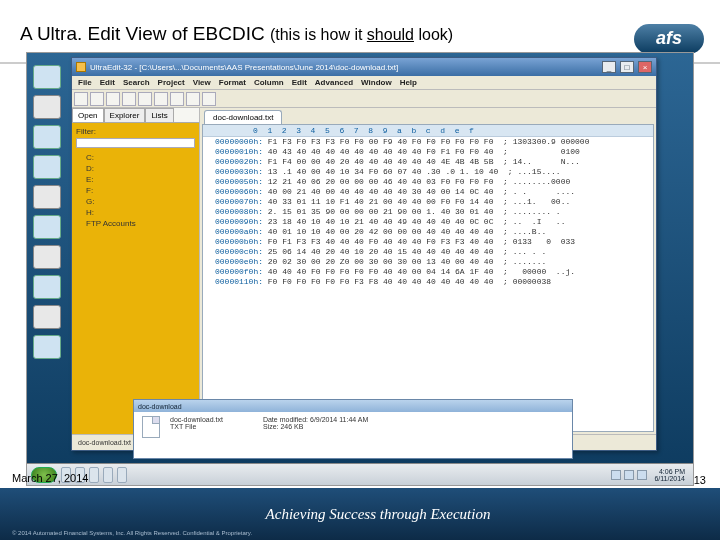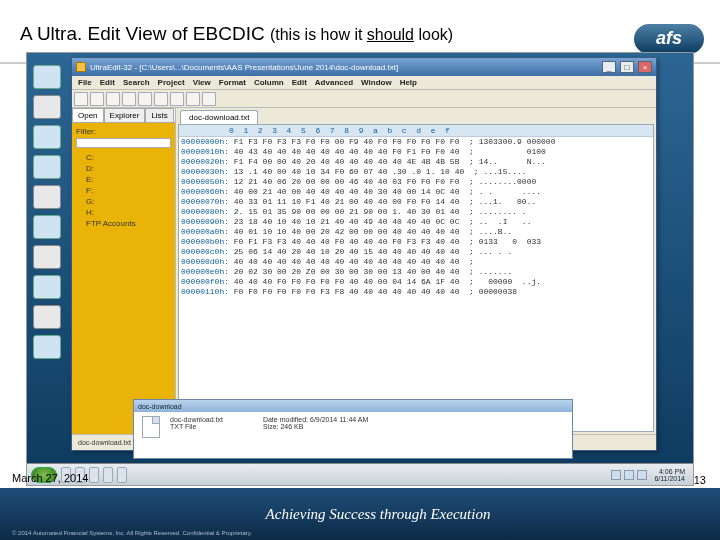--- a/index.html
+++ b/index.html
@@ -23,32 +23,32 @@
   .clock { font-size:7px; color:#123; padding:0 4px; text-align:right; line-height:1; }
   
   .ue { position:absolute; top:4px; left:44px; right:36px; height:394px; background:#ece9d8; border:1px solid #3b5a82; box-shadow:2px 2px 4px rgba(0,0,0,.3); }
   .ue-title { height:18px; background:linear-gradient(#79a3d4,#3b6ea5); display:flex; align-items:center; padding:0 4px; color:#fff; font-size:8px; gap:4px; }
   .ue-title .t { flex:1; white-space:nowrap; overflow:hidden; }
   .wbtn { width:14px; height:12px; background:#e9ecef; border:1px solid #567; font-size:8px; color:#234; display:flex; align-items:center; justify-content:center; }
   .ue-menu { height:14px; background:#ece9d8; display:flex; gap:8px; padding:0 6px; font-size:8px; color:#222; align-items:center; border-bottom:1px solid #bbb;font-weight:bold; }
   .ue-tool { height:18px; background:#ece9d8; border-bottom:1px solid #bbb; display:flex; gap:2px; padding:2px; }
   .tico { width:14px; height:14px; background:#f4f4f0; border:1px solid #aab; }
   .ue-body { position:absolute; top:50px; bottom:16px; left:0; right:0; display:flex; }
-  .panel { width:104px; background:#f6f6f2; border-right:1px solid #bbb; display:flex; flex-direction:column; }
+  .panel { width:128px; background:#f6f6f2; border-right:1px solid #bbb; display:flex; flex-direction:column; }
   .panel-tabs { display:flex; font-size:8px; }
   .ptab { padding:2px 5px; border:1px solid #aaa; border-bottom:none; background:#eee; }
   .ptab.active { background:#fff; }
   .panel-body { flex:1; background:#eab308; border-top:1px solid #aaa; padding:4px; font-size:8px; color:#333; }
   .tree-item { padding:1px 0 1px 10px; }
   .editor { flex:1; position:relative; background:#ece9d8; }
   .tabbar { height:16px; display:flex; align-items:flex-end; padding-left:4px; gap:2px; }
   .ftab { font-size:8px; padding:2px 8px; background:#fff; border:1px solid #9ab; border-bottom:none; border-radius:3px 3px 0 0; }
   .hexwrap { position:absolute; top:16px; left:2px; right:2px; bottom:2px; background:#fff; border:1px solid #9ab; overflow:hidden; }
   .hex-head { font-family:'Courier New',monospace; font-size:8px; background:#d8e6f2; color:#1060a0; padding:1px 2px; white-space:pre; border-bottom:1px solid #bcd; }
-  .hexline { font-family:'Courier New',monospace; font-size:8px; color:#333; padding:0 2px; white-space:pre; line-height:1.25; }
+  .hexline { font-family:'Courier New',monospace; font-size:8px; color:#333; padding:0 12px; white-space:pre; line-height:1.25; }
   .hexline .addr { color:#1060a0; }
   .ue-status { position:absolute; left:0; right:0; bottom:0; height:16px; background:#ece9d8; border-top:1px solid #bbb; font-size:7px; color:#333; display:flex; align-items:center; padding:0 6px; gap:12px; }
   
   .folder { position:absolute; left:106px; right:120px; bottom:26px; height:60px; background:#fff; border:1px solid #6a87a8; }
   .folder .ftitle { height:12px; background:linear-gradient(#b9d3ec,#8fb3d9); font-size:7px; color:#123; padding:0 4px; display:flex; align-items:center; }
   .folder .fbody { padding:4px 8px; font-size:7px; color:#333; display:flex; gap:10px; }
   .fileico { width:18px; height:22px; background:#fff; border:1px solid #9ab; position:relative; }
   .fileico:before { content:""; position:absolute; top:0; right:0; width:6px; height:6px; background:#dde; border-left:1px solid #9ab; border-bottom:1px solid #9ab; }
   
   .footer { position:absolute; left:0; right:0; bottom:0; height:52px; background:linear-gradient(#1f4e79,#0d2b47); color:#fff; display:flex; align-items:center; }
@@ -145,21 +145,20 @@
                 <div class="hexline"><span class="addr">00000020h:</span> F1 F4 00 00 40 20 40 40 40 40 40 40 4E 4B 4B 5B  ; 14..      N...</div>
                 <div class="hexline"><span class="addr">00000030h:</span> 13 .1 40 00 40 10 34 F0 60 07 40 .30 .0 1. 10 40  ; ...15....</div>
                 <div class="hexline"><span class="addr">00000050h:</span> 12 21 40 06 20 00 00 00 46 40 40 03 F0 F0 F0 F0  ; ........0000</div>
                 <div class="hexline"><span class="addr">00000060h:</span> 40 00 21 40 00 40 40 40 40 40 30 40 00 14 0C 40  ; . .      ....</div>
                 <div class="hexline"><span class="addr">00000070h:</span> 40 33 01 11 10 F1 40 21 00 40 40 00 F0 F0 14 40  ; ...1.   00..</div>
                 <div class="hexline"><span class="addr">00000080h:</span> 2. 15 01 35 90 00 00 00 21 90 00 1. 40 30 01 40  ; ........ .</div>
                 <div class="hexline"><span class="addr">00000090h:</span> 23 18 40 10 40 10 21 40 40 49 40 40 40 40 0C 0C  ; ..  .I   ..</div>
                 <div class="hexline"><span class="addr">000000a0h:</span> 40 01 10 10 40 00 20 42 00 00 00 40 40 40 40 40  ; ....B..   </div>
                 <div class="hexline"><span class="addr">000000b0h:</span> F0 F1 F3 F3 40 40 40 F0 40 40 40 F0 F3 F3 40 40  ; 0133   0  033  </div>
                 <div class="hexline"><span class="addr">000000c0h:</span> 25 06 14 40 20 40 10 20 40 15 40 40 40 40 40 40  ; ... . .     </div>
-                <div class="hexline"><span class="addr">000000d0h:</span> 40 40 40 40 40 40 40 40 40 40 40 40 40 40 40 40  ;                </div>
                 <div class="hexline"><span class="addr">000000e0h:</span> 20 02 30 00 20 Z0 00 30 00 30 00 13 40 00 40 40  ; .......  </div>
                 <div class="hexline"><span class="addr">000000f0h:</span> 40 40 40 F0 F0 F0 F0 F0 40 40 00 04 14 6A 1F 40  ;   00000  ..j.</div>
                 <div class="hexline"><span class="addr">00000110h:</span> F0 F0 F0 F0 F0 F0 F3 F8 40 40 40 40 40 40 40 40  ; 00000038       </div>
               </div>
           </div>
         </div>
       </div>
       <div class="ue-status">
         <span>doc-download.txt</span>
         <span>Date modified: 6/9/2014 11:44 AM</span>

